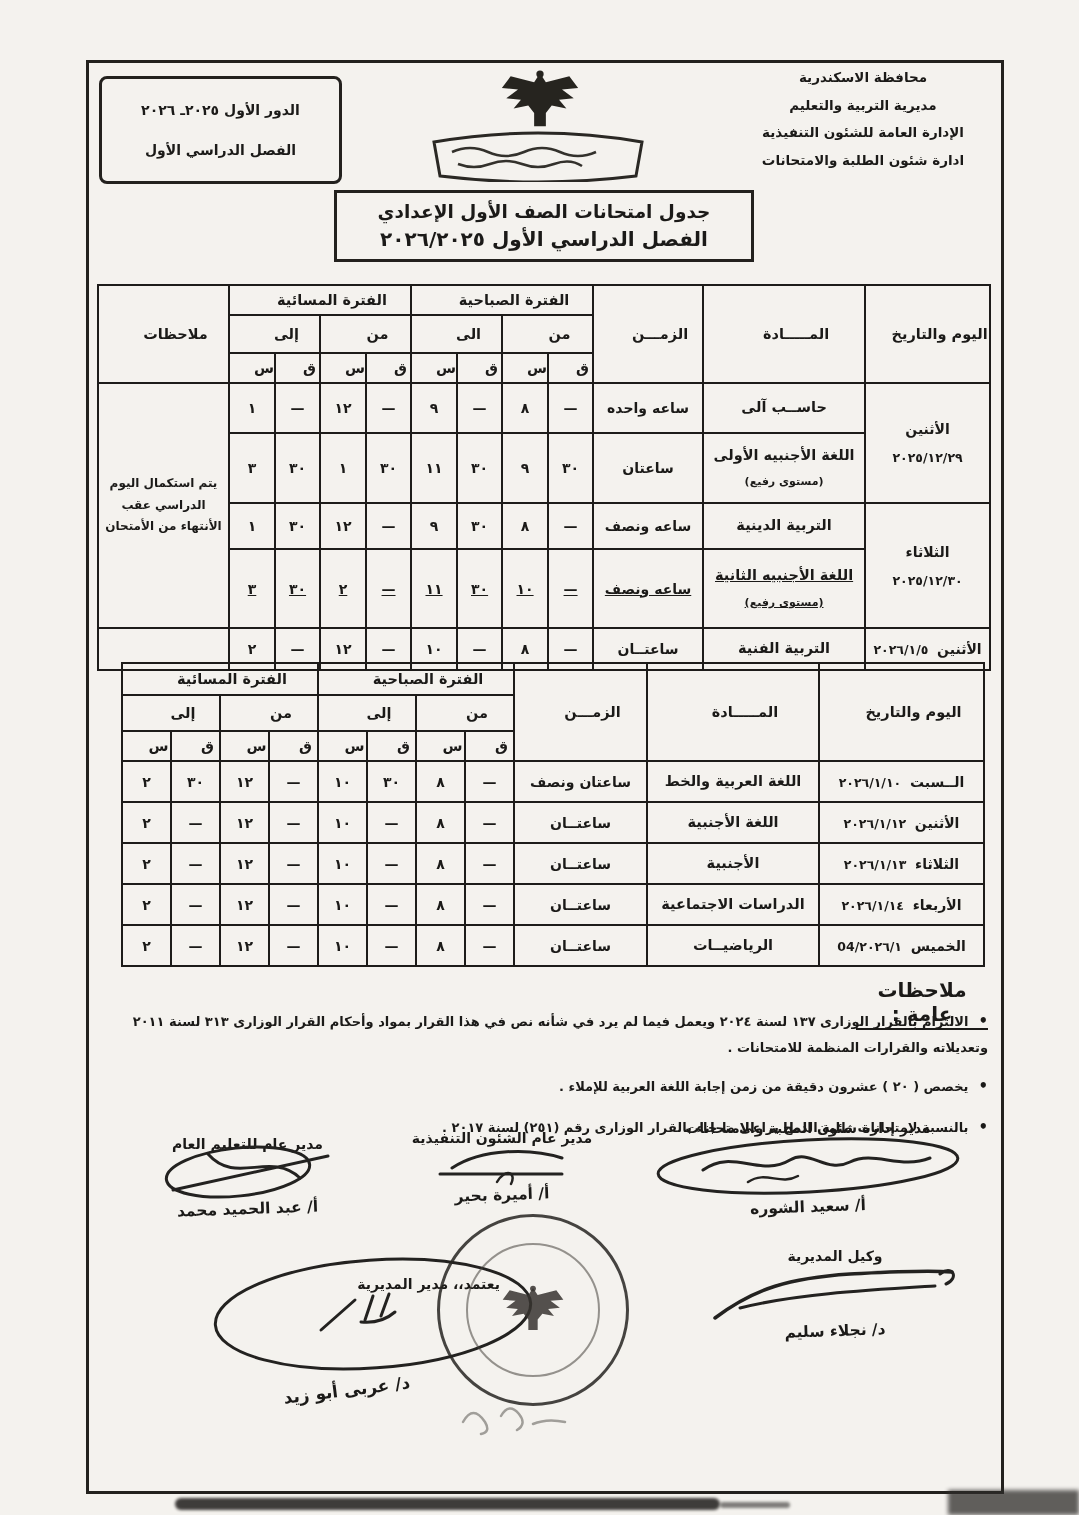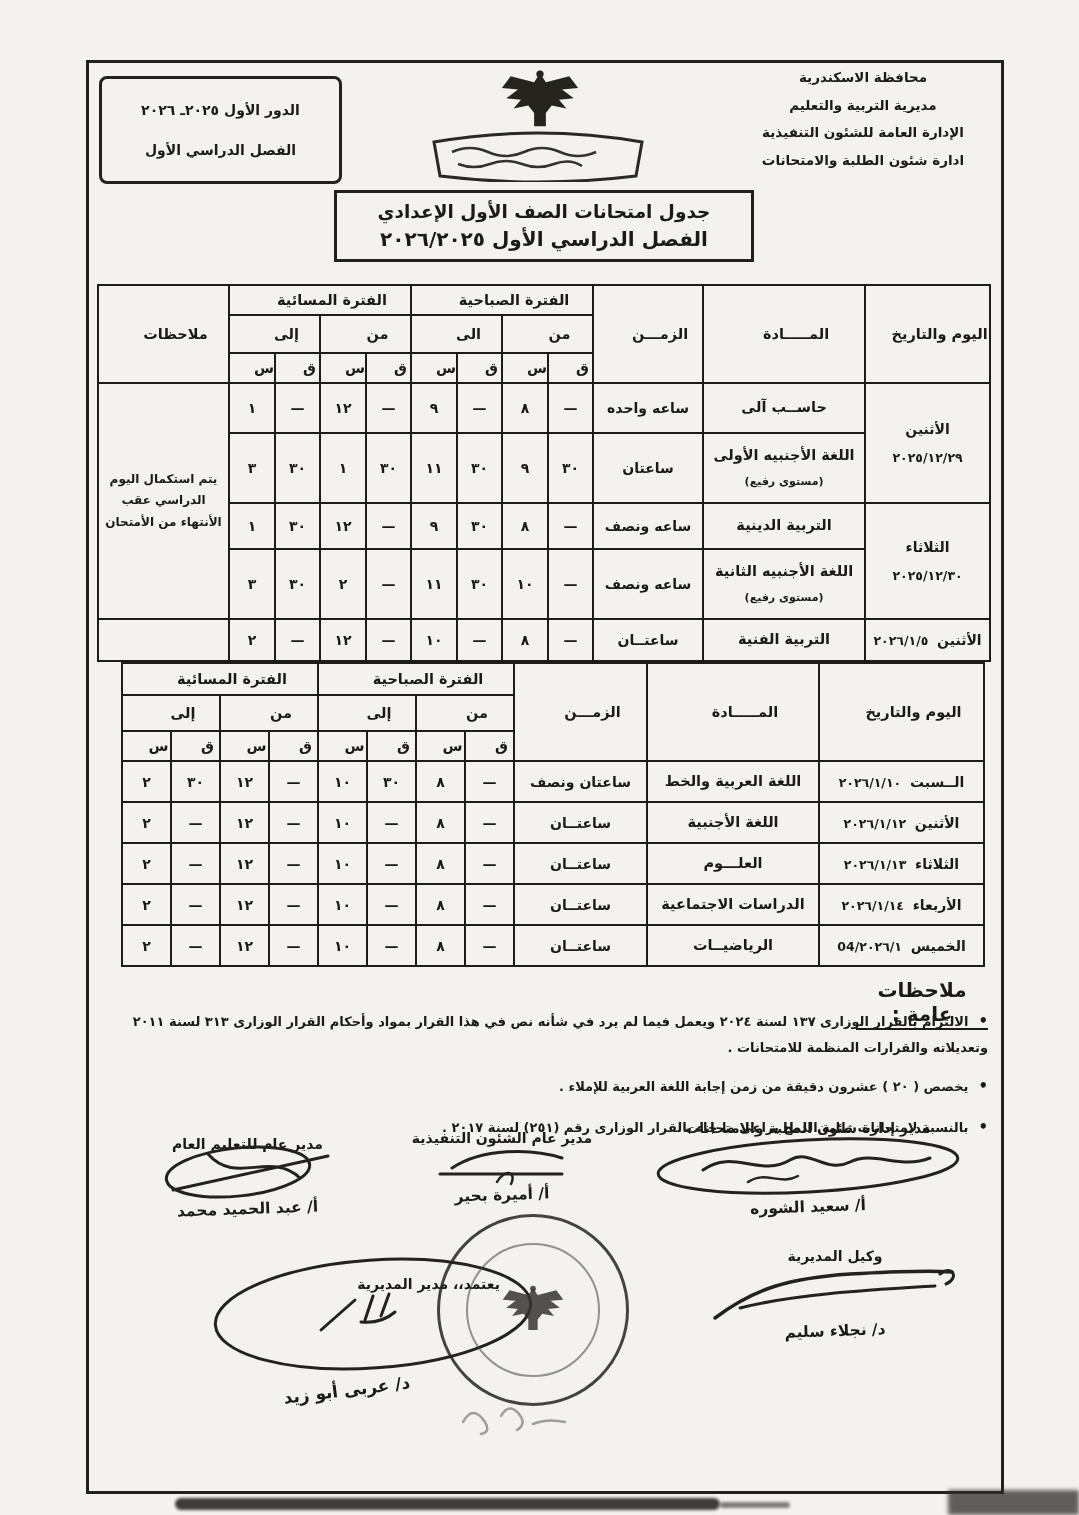--- a/index.html
+++ b/index.html
@@ -48,21 +48,21 @@
   td.daycell{font-size:13.5px;}
   td.daycell .dname{display:block;font-size:14px;}
   td.daycell .ddate{display:block;font-size:12.5px;margin-top:13px;letter-spacing:.5px;}
   td.daycell.oneline .dname,td.daycell.oneline .ddate{display:inline-block;margin:0 2px;}
   th.sq{font-size:13px;}
   td.notecell{font-size:12px;line-height:1.8;padding:0 6px;}
   #table1{left:97px;top:284px;}
   #table2{left:121px;top:662px;}
   #table1 tr.h1{height:30px;} #table1 tr.h2{height:38px;} #table1 tr.h3{height:30px;}
   #table1 tr.r0{height:50px;} #table1 tr.r1{height:70px;} #table1 tr.r2{height:46px;}
-  #table1 tr.r3{height:70px;} #table1 tr.r4{height:42px;}
+  #table1 tr.r3{height:79px;text-decoration:underline;} #table1 tr.r4{height:42px;}
   #table2 tr.h1{height:32px;} #table2 tr.h2{height:36px;} #table2 tr.h3{height:30px;}
   #table2 tr.dr{height:41px;}
   
   #gn-heading{
     left:856px;top:978px;width:132px;direction:rtl;text-align:center;
     font-size:20px;font-weight:bold;border-bottom:2.5px solid #1b1a18;padding-bottom:2px;
   }
   #gn-items{left:126px;top:1008px;width:862px;direction:rtl;font-size:13px;font-weight:bold;line-height:1.85;}
   #gn-items .item{margin-bottom:13px;}
   #gn-items .bullet{display:inline-block;margin-left:10px;font-size:15px;}
@@ -316,21 +316,21 @@
     <td class="time">—</td>
     <td class="time">١٢</td>
     <td class="time">—</td>
     <td class="time">٢</td>
   </tr>
   <tr class="dr">
     <td class="daycell oneline">
       <span class="dname">الثلاثاء</span>
       <span class="ddate">٢٠٢٦/١/١٣</span>
     </td>
-    <td class="subj">العلـــوم</td>
+    <td class="subj">الأجنبية</td>
     <td class="dur">ساعتــان</td>
     <td class="time">—</td>
     <td class="time">٨</td>
     <td class="time">—</td>
     <td class="time">١٠</td>
     <td class="time">—</td>
     <td class="time">١٢</td>
     <td class="time">—</td>
     <td class="time">٢</td>
   </tr>

